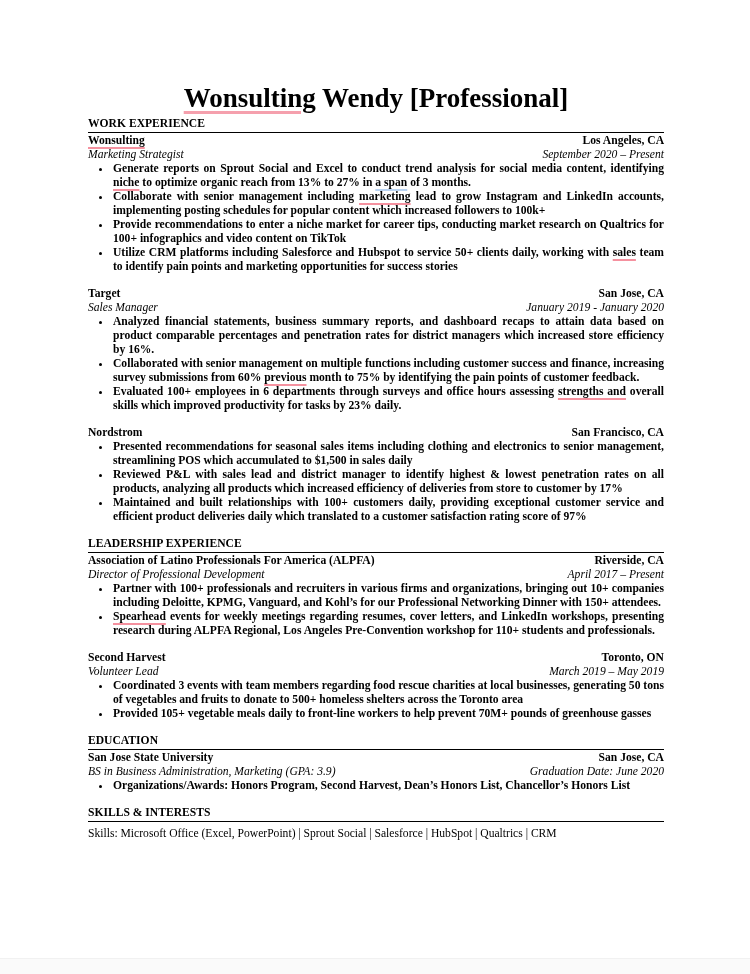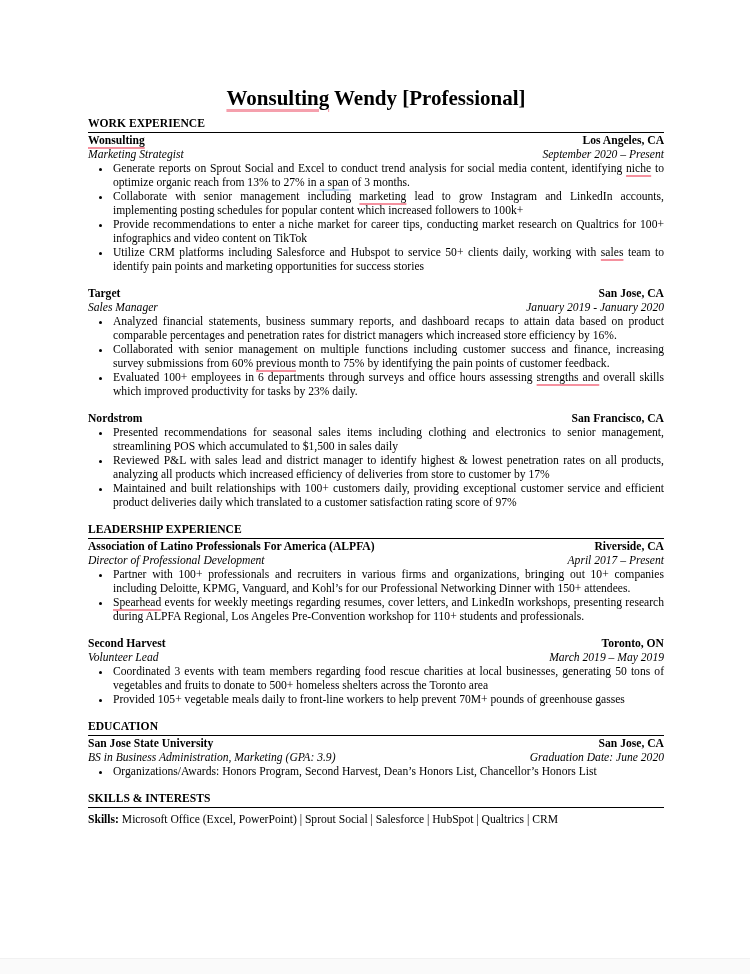--- a/index.html
+++ b/index.html
@@ -13,21 +13,21 @@
     overflow: hidden;
   }
   .page {
     position: absolute;
     left: 88px; top: 86px;
     width: 576px;
     font-size: 11.6px;
     line-height: 14px;
   }
   .name-title {
-    font-size: 21px;
+    font-size: 27px;
     line-height: 24px;
     font-weight: bold;
     text-align: center;
     margin: 0 0 7px 0;
   }
   .contact-line {
     text-align: center;
     margin-bottom: 5px;
     white-space: nowrap;
   }
@@ -49,41 +49,42 @@
   .company-row { font-weight: bold; }
   .role-row { font-style: italic; }
   ul.bullets {
     margin: 0;
     padding: 0 0 0 24px;
     list-style: disc outside;
   }
   ul.bullets li {
     text-align: justify;
     padding-left: 1px;
+    font-weight: bold;
   }
   .sq-red {
     text-decoration: underline;
     text-decoration-color: #f5919f;
     text-decoration-thickness: 2px;
     text-underline-offset: 2.5px;
   }
   .sq-blue {
     text-decoration: underline;
     text-decoration-color: #b9d3f2;
     text-decoration-thickness: 2px;
     text-underline-offset: 2.5px;
   }
   .sq-red-title {
     text-decoration: underline;
     text-decoration-color: #f5a0ad;
     text-decoration-thickness: 3px;
     text-underline-offset: 4px;
   }
   .skill-line { margin: 5px 0 7px 0; }
-  .skill-label { font-weight: bold; }
+  .skill-label { font-weight: normal; }
   .bottom-edge {
     position: absolute;
     left: 0; bottom: 0;
     width: 100%; height: 16px;
     background: #fafafa;
     border-top: 1px solid #f1f1f1;
   }
 </style>
 </head>
 <body>

